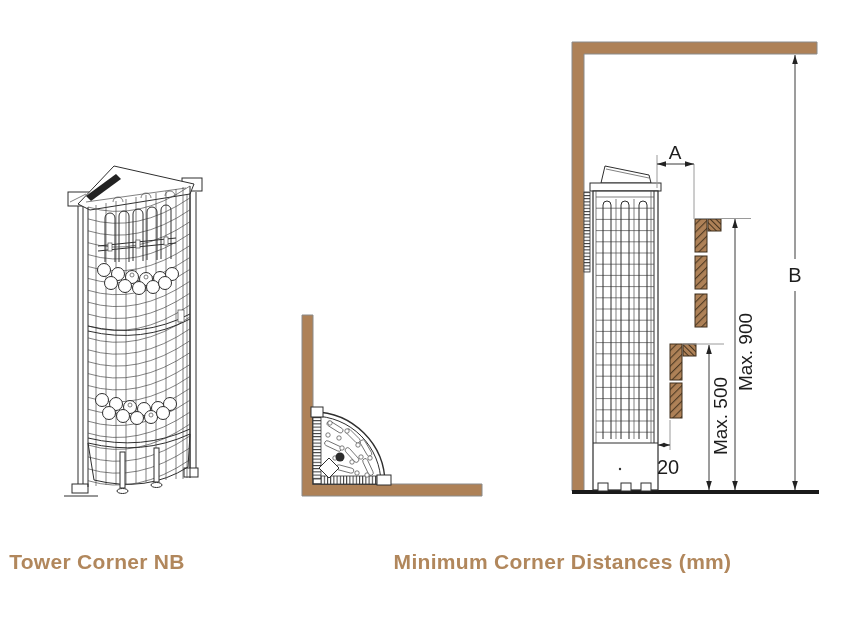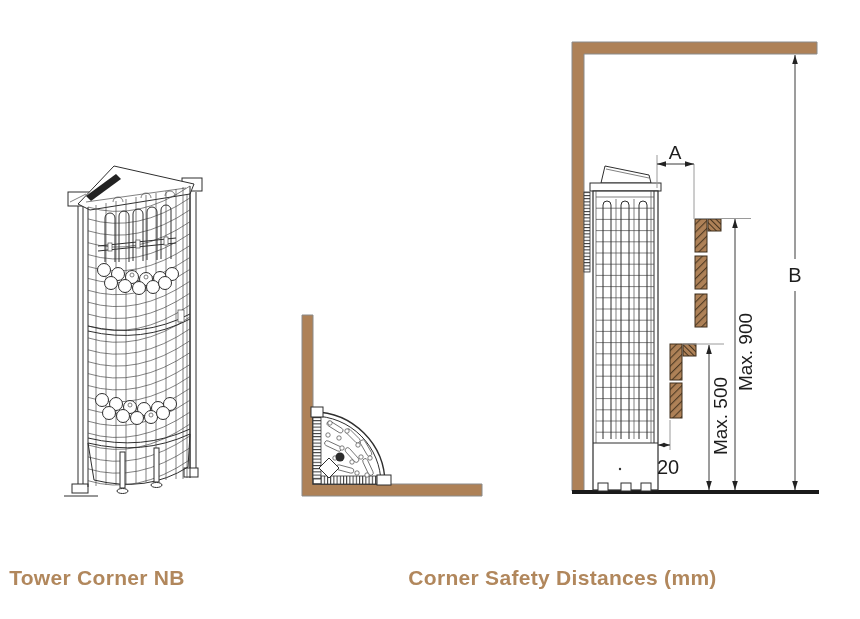--- a/index.html
+++ b/index.html
@@ -1,20 +1,20 @@
 <!DOCTYPE html>
 <html><head>
 <meta charset="utf-8">
 <style>
   html,body{margin:0;padding:0;background:#fff;}
   .stage{position:relative;width:860px;height:619px;background:#ffffff;overflow:hidden;
          font-family:"Liberation Sans",sans-serif;}
   .panel{position:absolute;}
   .caption{position:absolute;top:550px;font-weight:700;font-size:21px;color:#b1875c;
-           letter-spacing:.3px;text-align:center;margin-top:16px;}
+           letter-spacing:.3px;text-align:center;}
   .caption-left{left:6px;width:182px;}
   .caption-right{left:380px;width:365px;}
   svg .ln{stroke:#2e2e2e;stroke-width:1;fill:none;}
   svg .thin{stroke:#4a4a4a;stroke-width:.7;fill:none;}
   svg .ref{stroke:#9a9a9a;stroke-width:1;fill:none;}
   svg .dimln{stroke:#3a3a3a;stroke-width:1;fill:none;}
   svg .arrow{fill:#222;stroke:none;}
   svg .wood{fill:#ae8157;stroke:#8a8a8a;stroke-width:1;}
   svg .woodbar{stroke:#3f2f1d;stroke-width:1;}
   svg .white{fill:#ffffff;}
@@ -327,14 +327,14 @@
     <g>
       <line x1="105" y1="385" x2="105" y2="415" class="ref"></line>
       <line x1="93" y1="410" x2="105" y2="410" class="dimln"></line>
       <polygon points="93,410 99.5,407.8 99.5,412.2" class="arrow"></polygon>
       <polygon points="105,410 98.5,407.8 98.5,412.2" class="arrow"></polygon>
       <text class="dim-big" x="103" y="439" text-anchor="middle">20</text>
     </g>
   </svg>
 
   <div class="caption caption-left">Tower Corner NB</div>
-  <div class="caption caption-right">Corner Safety Distances (mm)</div>
+  <div class="caption caption-right">Minimum Corner Distances (mm)</div>
 </div>
 
 </body></html>

